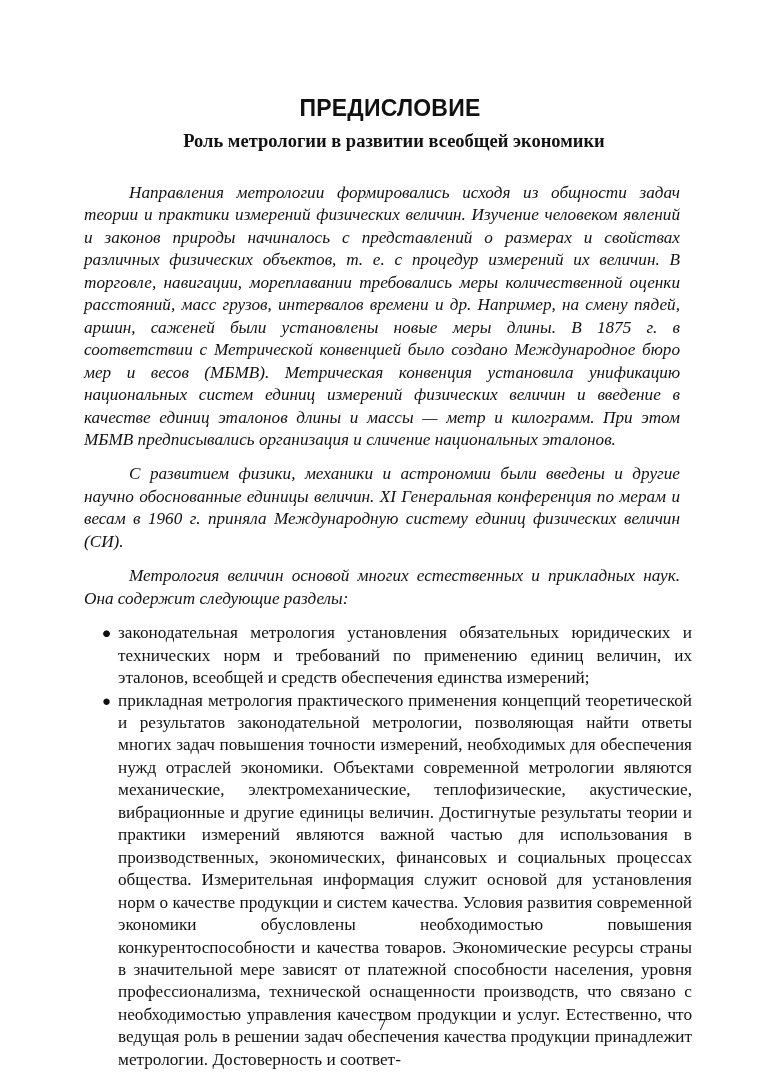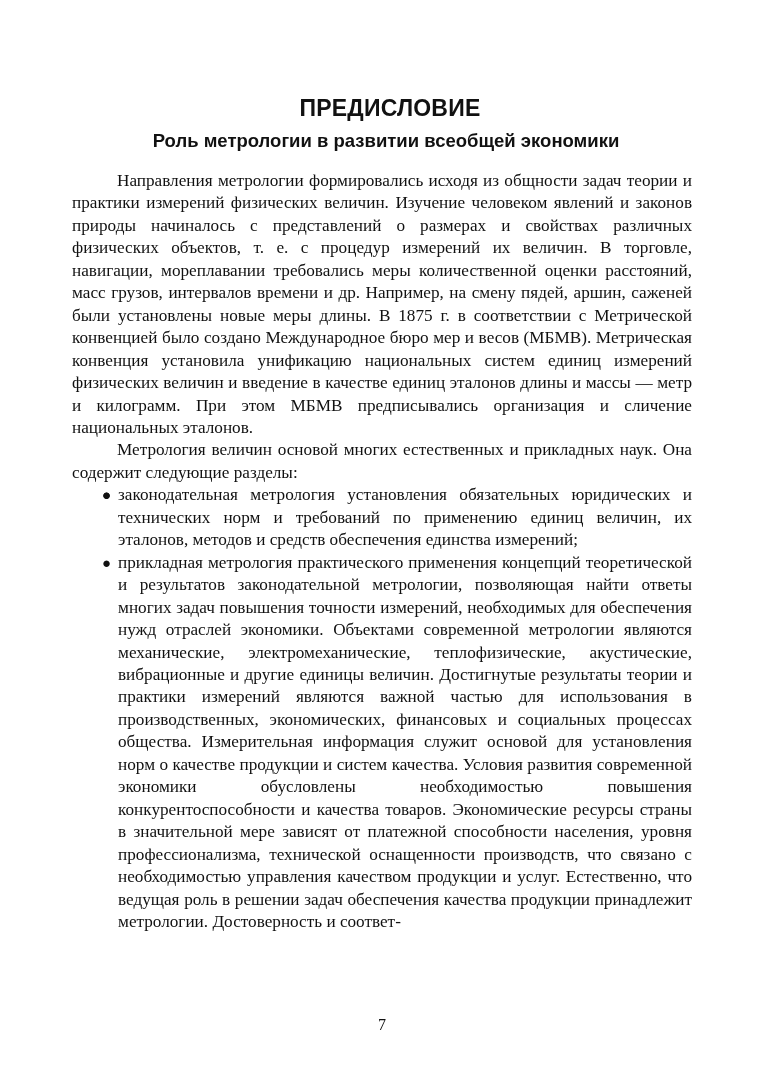--- a/index.html
+++ b/index.html
@@ -29,43 +29,44 @@
       font-family: "Liberation Sans", sans-serif;
       font-weight: bold;
       font-size: 23px;
       line-height: 28px;
       margin: 8px;
       letter-spacing: 0.2px;
     }
     .subtitle {
       position: absolute;
       top: 128px;
-      left: 4px;
+      left: 12px;
       width: 620px;
       text-align: center;
-      font-family: Liberation Sans, sans-serif;
+      font-family: Liberation Serif, serif;
       font-weight: bold;
       font-size: 18.5px;
       line-height: 26px;
       margin: 0;
     }
     .body {
       position: absolute;
       top: 170px;
       left: 0;
       width: 620px;
       font-family: "Liberation Serif", serif;
       font-size: 17.2px;
       line-height: 22.45px;
       text-align: justify;
       hyphens: auto;
     }
     .body p {
-      margin: 0;
+      margin: 12px;
       text-indent: 45px;
+      font-style: italic;
     }
     .body ul {
       margin: 0;
       padding: 0;
       list-style: none;
     }
     .body li {
       position: relative;
       padding-left: 46px;
       margin: 0;
@@ -89,28 +90,29 @@
   </style>
 </head>
 <body>
 
 <div class="page">
   <h1 class="title">ПРЕДИСЛОВИЕ</h1>
   <h2 class="subtitle">Роль метрологии в развитии всеобщей экономики</h2>
 
   <div class="body">
     <p>Направления метрологии формировались исходя из общности задач теории и практики измерений физических величин. Изучение человеком явлений и законов природы начиналось с представлений о размерах и свойствах различных физических объектов, т. е. с процедур измерений их величин. В торговле, навигации, мореплавании требовались меры количественной оценки расстояний, масс грузов, интервалов времени и др. Например, на смену пядей, аршин, саженей были установлены новые меры длины. В 1875 г. в соответствии с Метрической конвенцией было создано Международное бюро мер и весов (МБМВ). Метрическая конвенция установила унификацию национальных систем единиц измерений физических величин и введение в качестве единиц эталонов длины и массы — метр и килограмм. При этом МБМВ предписывались организация и сличение национальных эталонов.</p>
+    <p>С развитием физики, механики и астрономии были введены и другие научно обоснованные единицы величин. XI Генеральная конференция по мерам и весам в 1960 г. приняла Международную систему единиц физических величин (СИ).</p>
     <p>Метрология величин основой многих естественных и прикладных наук. Она содержит следующие разделы:</p>
     <ul>
       <li>
         <span class="bullet">●</span>
       </li>
       <li>
         <span class="bullet">●</span>
-        <span>законодательная метрология установления обязательных юридических и технических норм и требований по применению единиц величин, их эталонов, методов и средств обеспечения единства измерений;</span>
+        <span>законодательная метрология установления обязательных юридических и технических норм и требований по применению единиц величин, их эталонов, всеобщей и средств обеспечения единства измерений;</span>
       </li>
       <li>
         <span class="bullet">●</span>
         <span>прикладная метрология практического применения концепций теоретической и результатов законодательной метрологии, позволяющая найти ответы многих задач повышения точности измерений, необходимых для обеспечения нужд отраслей экономики. Объектами современной метрологии являются механические, электромеханические, теплофизические, акустические, вибрационные и другие единицы величин. Достигнутые результаты теории и практики измерений являются важной частью для использования в производственных, экономических, финансовых и социальных процессах общества. Измерительная информация служит основой для установления норм о качестве продукции и систем качества. Условия развития современной экономики обусловлены необходимостью повышения конкурентоспособности и качества товаров. Экономические ресурсы страны в значительной мере зависят от платежной способности населения, уровня профессионализма, технической оснащенности производств, что связано с необходимостью управления качеством продукции и услуг. Естественно, что ведущая роль в решении задач обеспечения качества продукции принадлежит метрологии. Достоверность и соответ-</span>
       </li>
     </ul>
   </div>
 </div>
 
 <div class="page-number">7</div>

